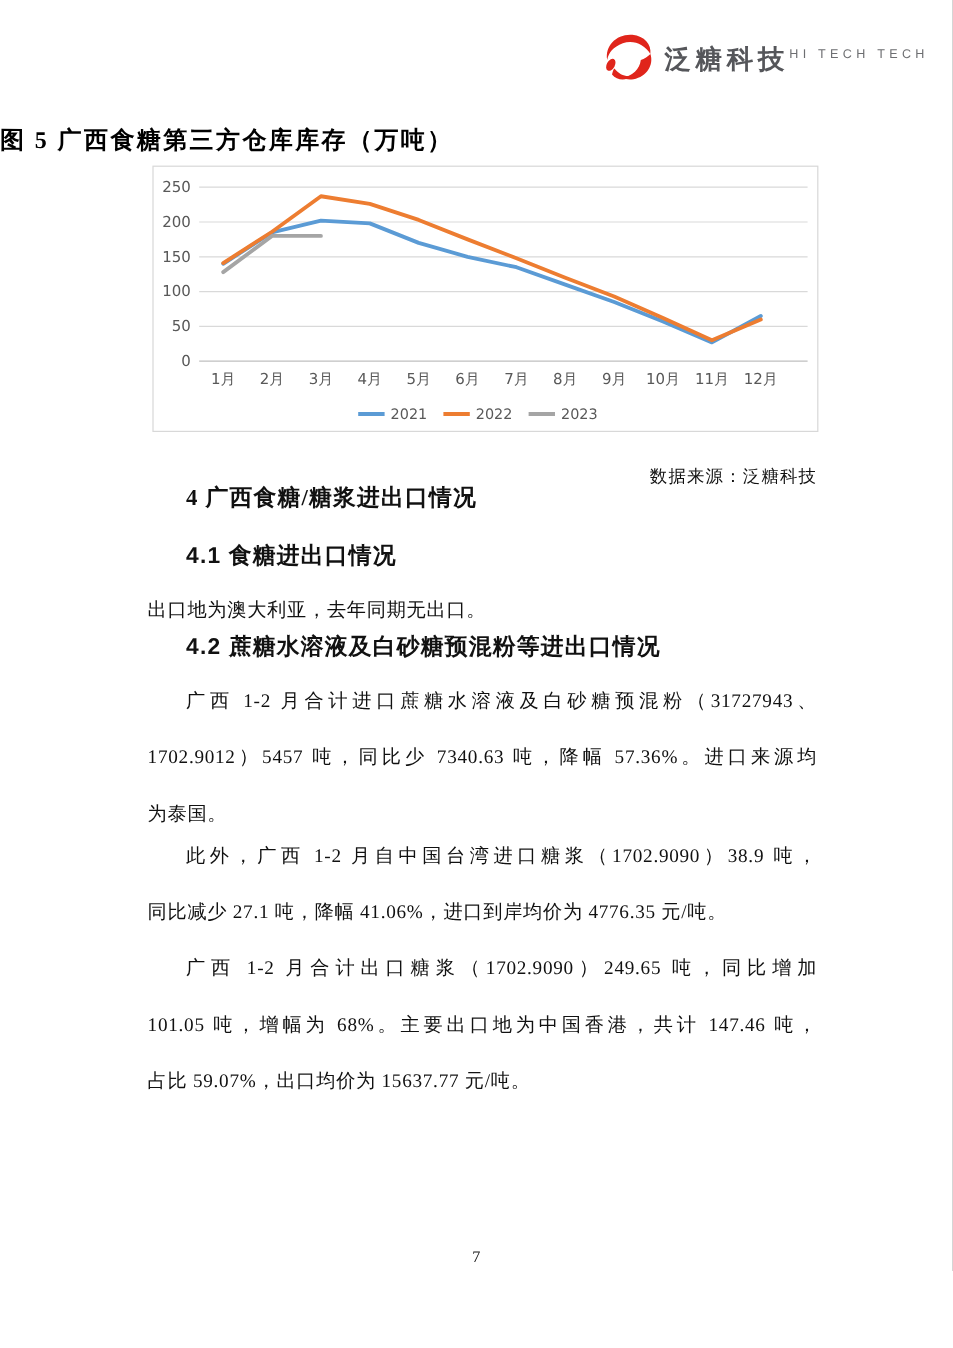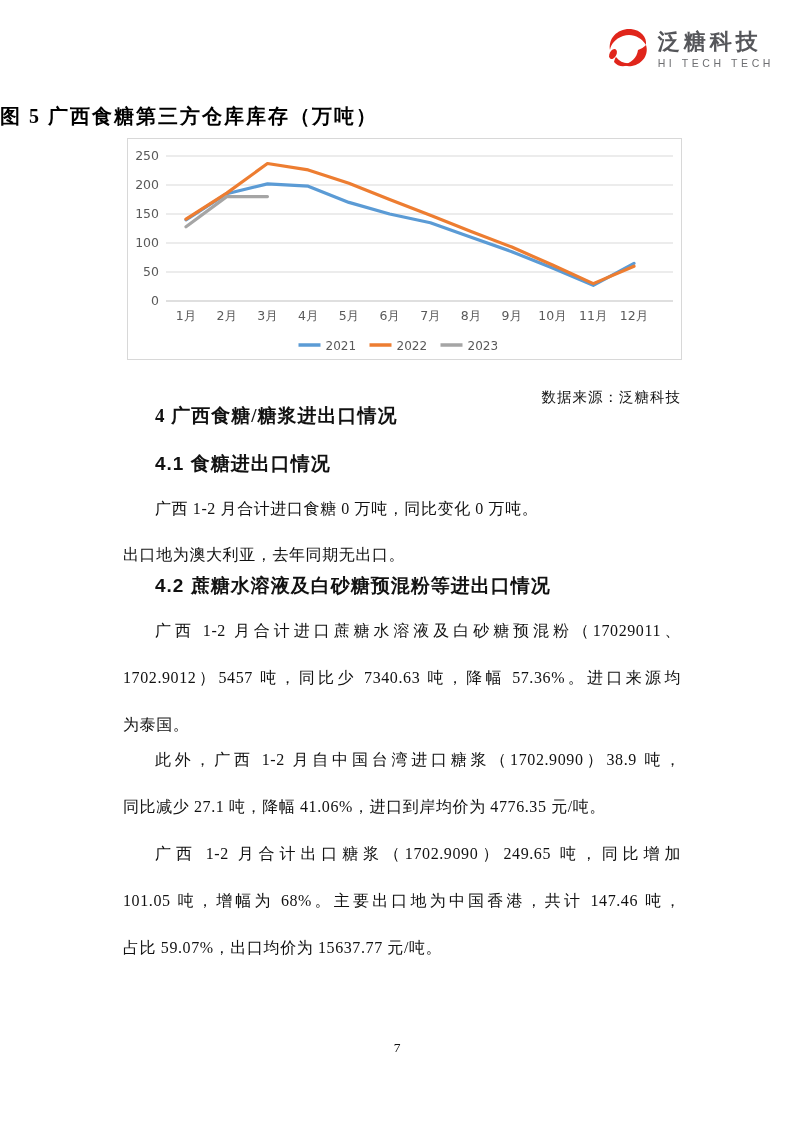--- a/index.html
+++ b/index.html
@@ -1,21 +1,21 @@
 <!DOCTYPE html>
 <html><head>
 <meta charset="utf-8">
 <style>
   html,body{margin:0;padding:0;background:#888;}
   .page{position:relative;width:794px;height:1123px;margin:0 auto;background:#ffffff;
         font-family:"Liberation Serif","DejaVu Serif",serif;color:#111;overflow:hidden;}
 
   
   .logo{position:absolute;top:24px;right:20px;display:flex;align-items:center;gap:8px;}
-  .logo-txt{display:flex;flex-direction:column;}
+  .logo-txt{display:flex;flex-direction:row;}
   .logo-cn{font-family:"Liberation Sans","DejaVu Sans",sans-serif;font-weight:bold;
            font-size:22px;letter-spacing:4px;color:#55565A;line-height:26px;}
   .logo-en{font-family:"Liberation Sans","DejaVu Sans",sans-serif;font-size:10.5px;
            letter-spacing:3.6px;color:#6D6E71;line-height:13px;margin-top:2px;}
 
   
   .fig-title{position:absolute;top:103px;left:0;width:100%;text-align:left;
              font-weight:bold;font-size:20px;letter-spacing:2px;color:#000;}
   .chart-box{position:absolute;left:127px;top:138px;width:555px;height:222px;
              border:1px solid #D8D8D8;background:#fff;box-sizing:border-box;}
@@ -96,27 +96,26 @@
         <text x="339.5" y="210.5" text-anchor="start" font-size="12" fill="#595959" font-family="&quot;DejaVu Sans&quot;,sans-serif">2023</text>
       </svg>
   </div>
 
   <div class="fig-source">数据来源：泛糖科技</div>
 
   <div class="textcol">
     <div class="doc-h mb23">4 广西食糖/糖浆进出口情况</div>
     <div class="doc-h mb21">4.1 食糖进出口情况</div>
 
-    <div class="bline indent mb22">广西 1-2 月合计进口食糖 0 万吨，同比变化 0 万吨。</div>
 
     <div class="bline mb6">出口地为澳大利亚，去年同期无出口。</div>
 
     <div class="doc-h mb21">4.2 蔗糖水溶液及白砂糖预混粉等进出口情况</div>
 
-    <div class="bline indent fill mb23">广西 1-2 月合计进口蔗糖水溶液及白砂糖预混粉（17029011、</div>
+    <div class="bline indent fill mb23">广西 1-2 月合计进口蔗糖水溶液及白砂糖预混粉（31727943、</div>
     <div class="bline fill mb23">1702.9012）5457 吨，同比少 7340.63 吨，降幅 57.36%。进口来源均</div>
     <div class="bline mb11">为泰国。</div>
 
     <div class="bline indent fill mb23">此外，广西 1-2 月自中国台湾进口糖浆（1702.9090）38.9 吨，</div>
     <div class="bline mb23">同比减少 27.1 吨，降幅 41.06%，进口到岸均价为 4776.35 元/吨。</div>
 
     <div class="bline indent fill mb23">广西 1-2 月合计出口糖浆（1702.9090）249.65 吨，同比增加</div>
     <div class="bline fill mb23">101.05 吨，增幅为 68%。主要出口地为中国香港，共计 147.46 吨，</div>
     <div class="bline">占比 59.07%，出口均价为 15637.77 元/吨。</div>
   </div>

